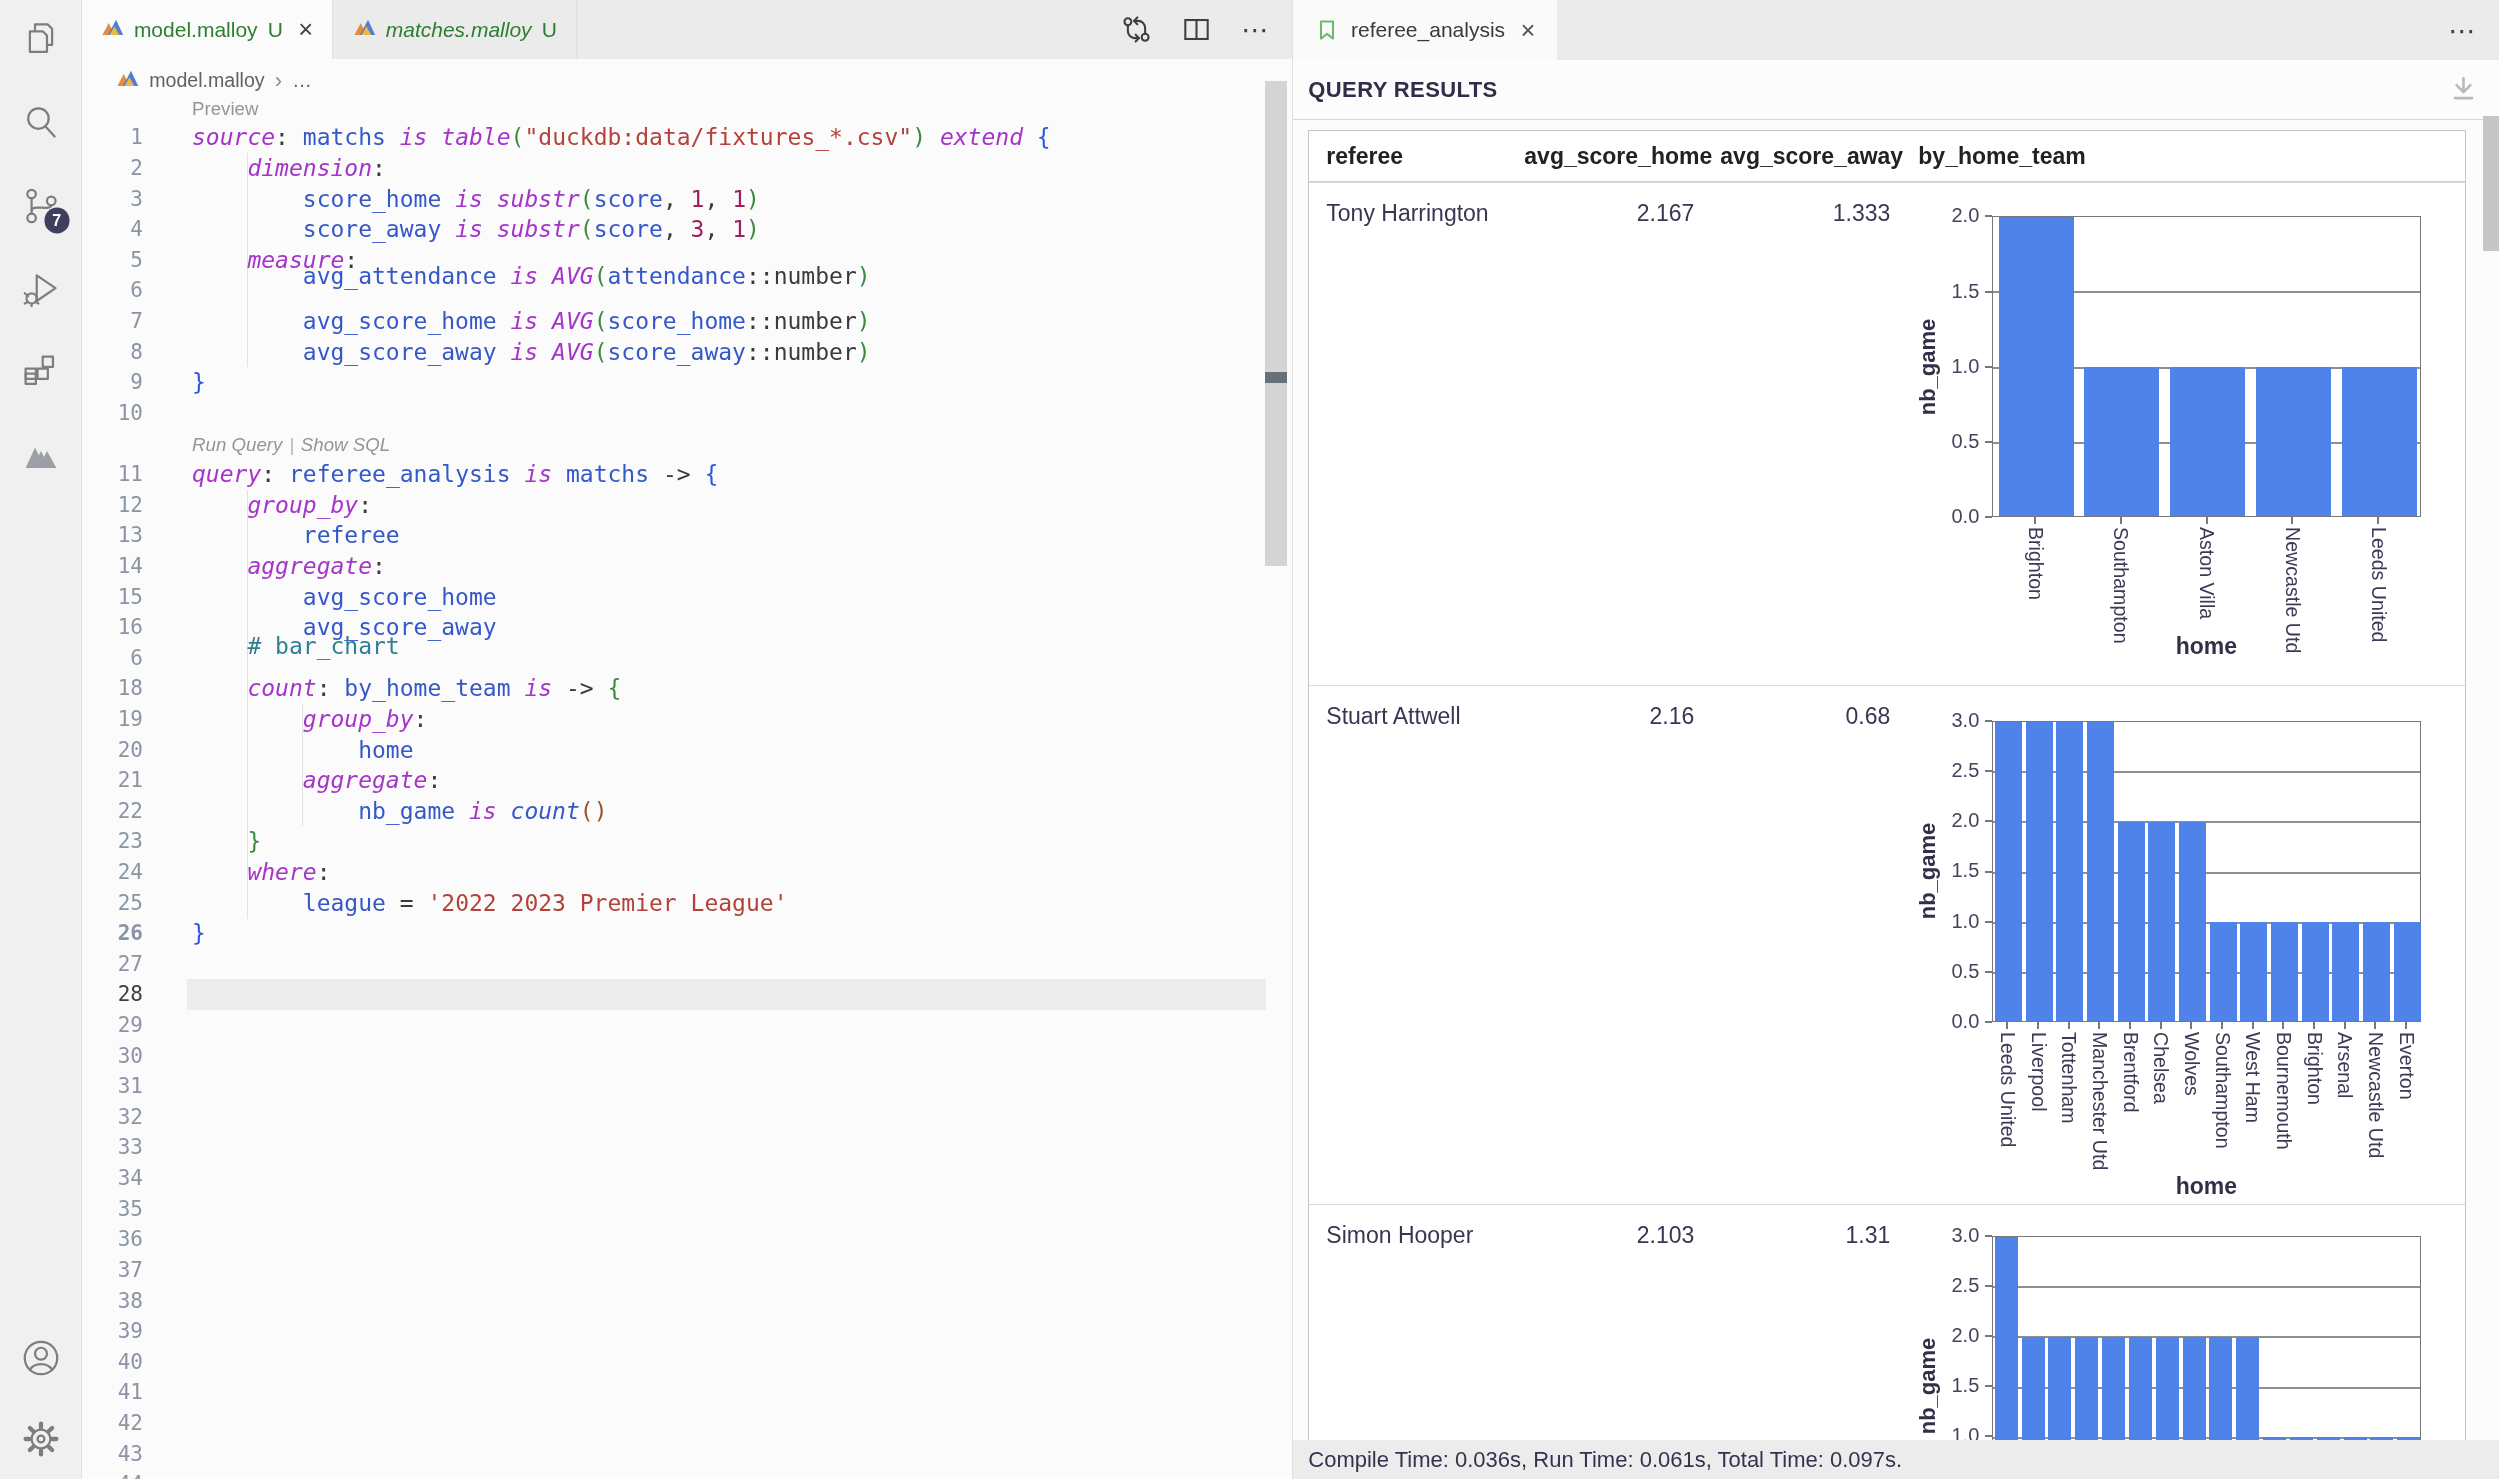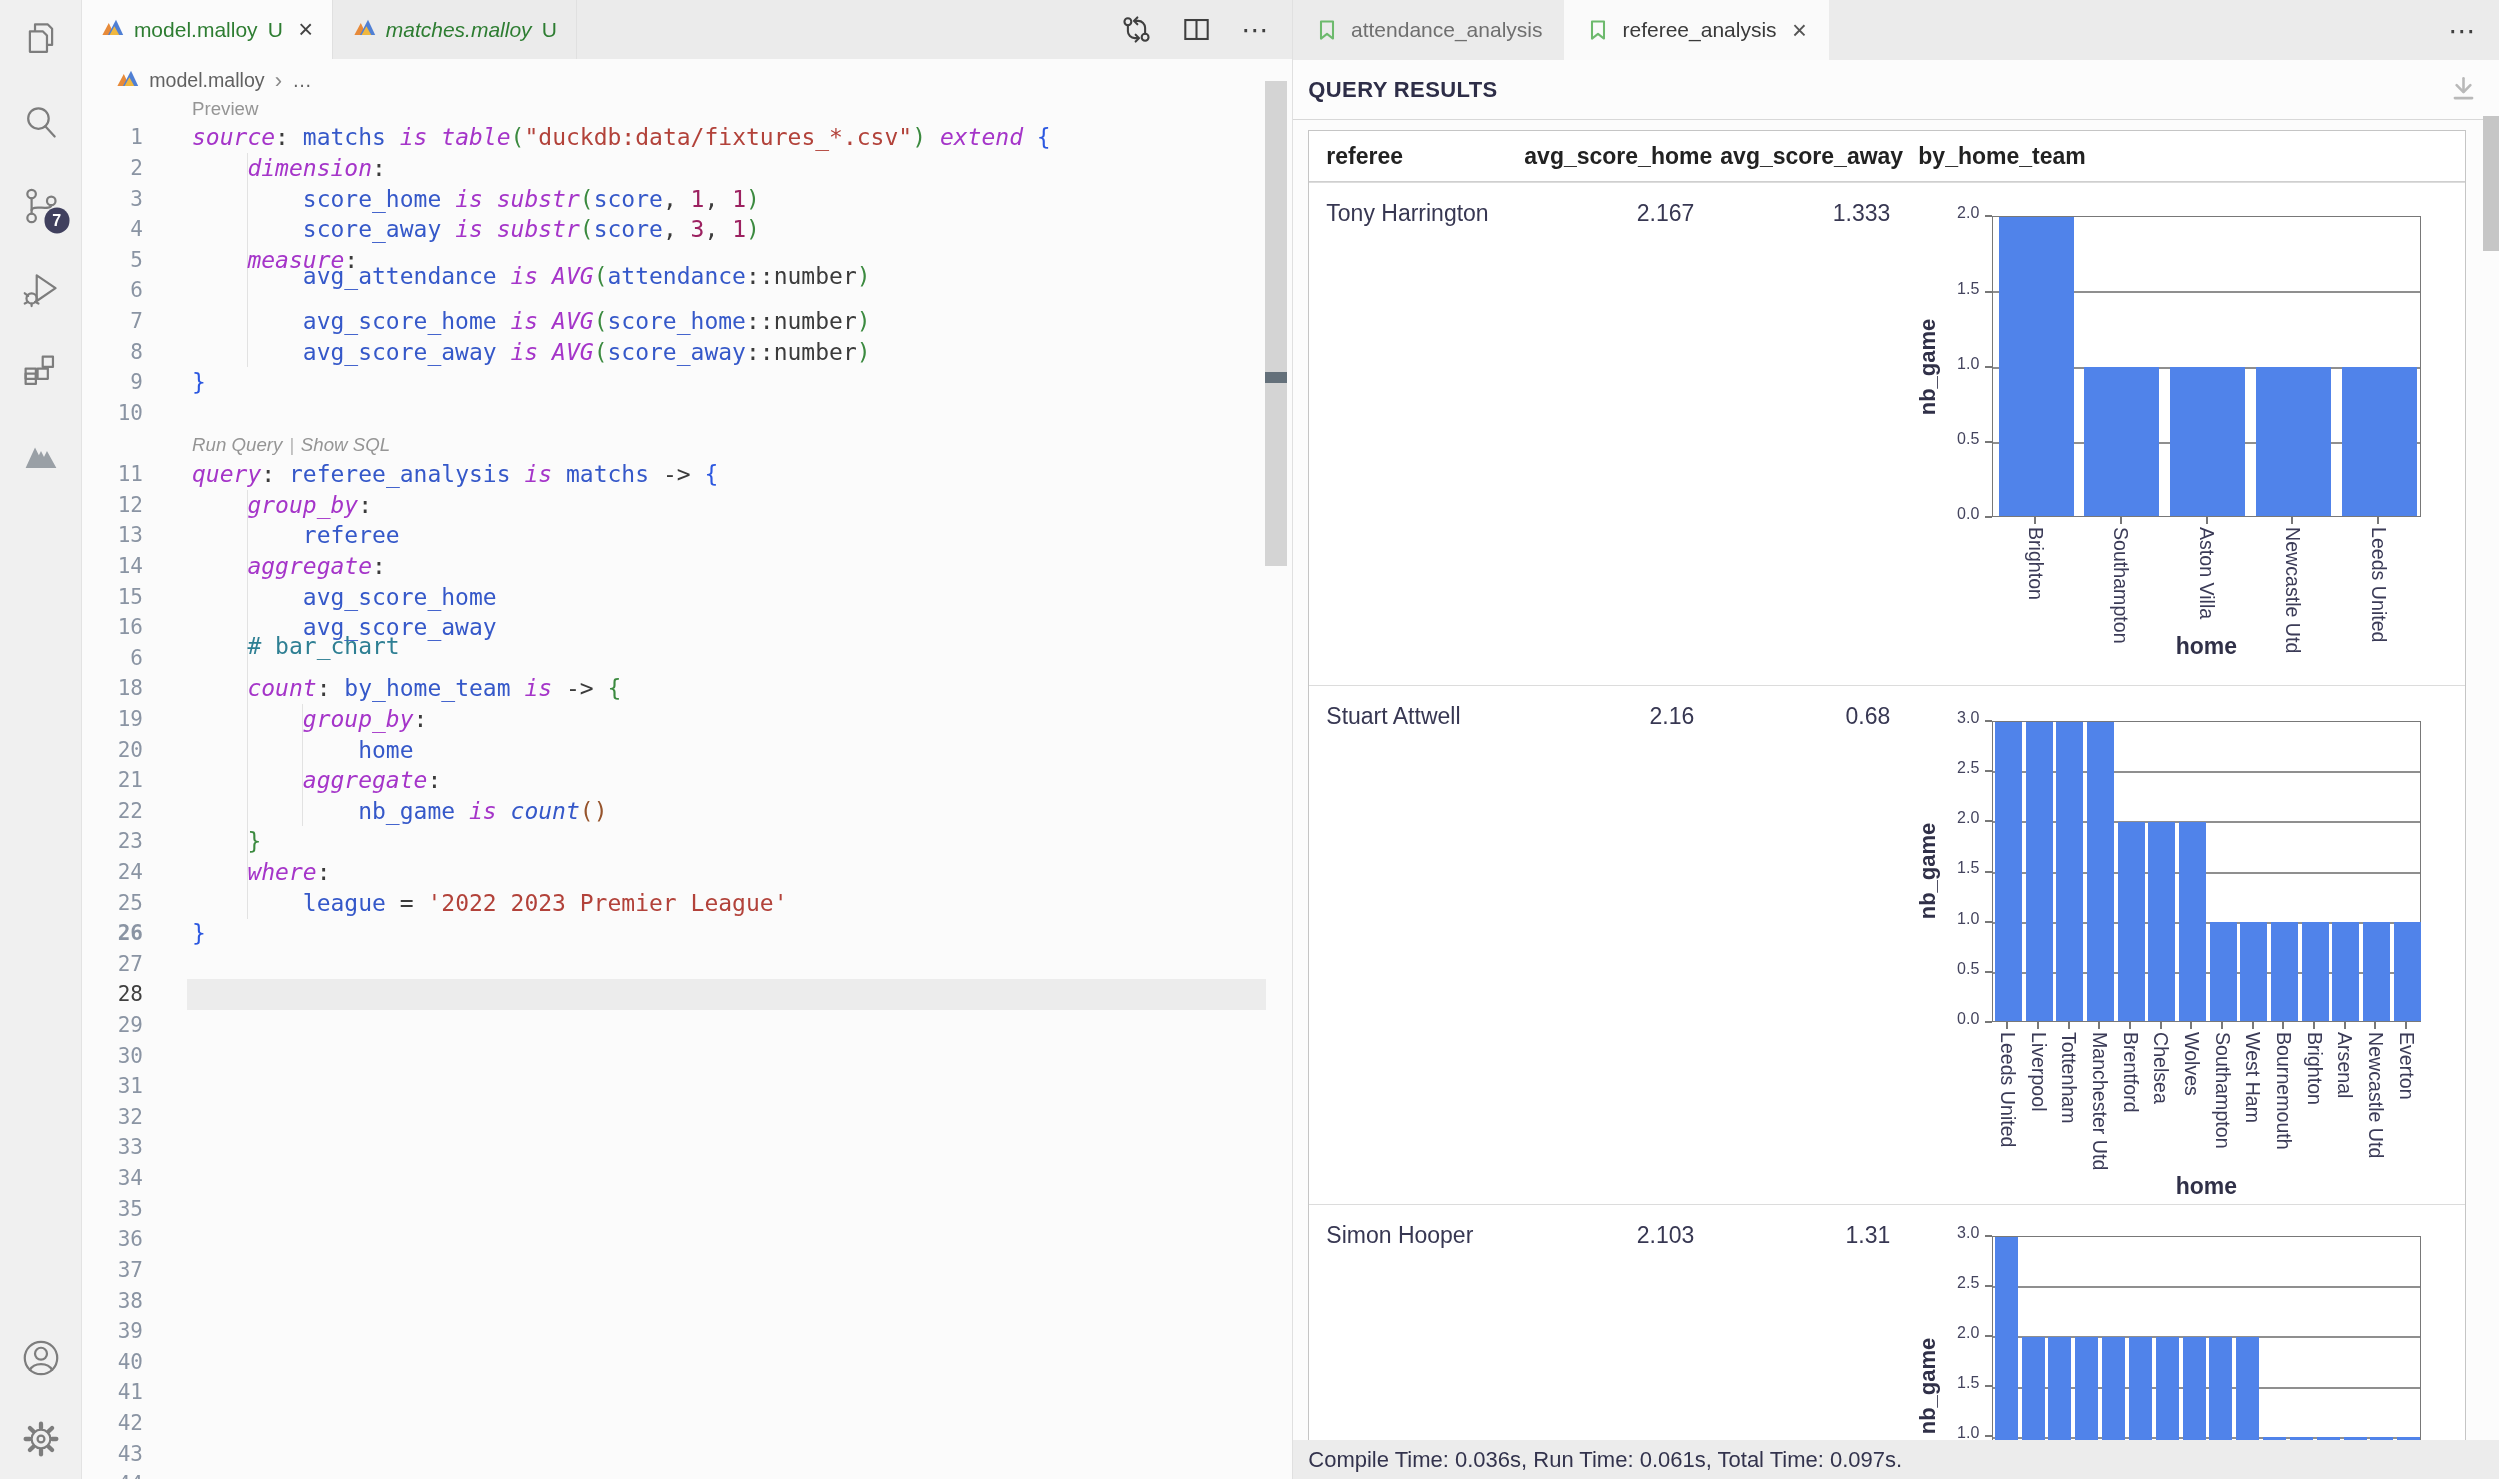--- a/index.html
+++ b/index.html
@@ -81,21 +81,21 @@
   .rh{position:absolute;top:12px;}
   .rrow{position:relative;border-top:0.9px solid #dcdcdc;}
   .rrow:first-of-type{border-top:none;}
   .cell-name{position:absolute;left:17px;top:17px;font-size:23px;color:#373752;}
   .cell-num{position:absolute;top:17px;width:170px;text-align:right;font-size:23px;color:#373752;}
 
   
   .plot{position:absolute;border:1.7px solid #787878;background:#fff;box-sizing:border-box;}
   .gridline{position:absolute;left:0;right:0;height:1.7px;background:#8f8f8f;}
   .bar{position:absolute;bottom:0;background:#5083ea;}
-  .ytick{position:absolute;width:68px;text-align:right;font-size:16px;color:#44445e;}
+  .ytick{position:absolute;width:68px;text-align:right;font-size:20px;color:#44445e;}
   .ytickmark{position:absolute;width:6.8px;height:1.7px;background:#787878;}
   .xtickmark{position:absolute;width:1.7px;height:6.8px;background:#787878;}
   .xlab{position:absolute;writing-mode:vertical-rl;white-space:nowrap;font-size:19.6px;color:#3b3b57;}
   .ylabel{position:absolute;font-size:22px;font-weight:bold;color:#303048;white-space:nowrap;
           transform:translate(-50%,-50%) rotate(-90deg);}
   .xlabel{position:absolute;font-size:23px;font-weight:bold;color:#303048;transform:translate(-50%,-50%);}
 
   .statusbar{position:absolute;left:0;right:0;bottom:0;height:39px;background:#ececec;z-index:10;
              font-size:22px;color:#33334d;line-height:39px;padding-left:15.3px;box-sizing:border-box;}
   .panel-scroll-thumb{position:absolute;right:0.9px;top:116px;width:17px;height:135px;background:#c6c6c6;}
@@ -301,28 +301,20 @@
         <div class="ln" style="top: 1306px;">42</div>
         <div class="ln" style="top: 1337px;">43</div>
         <div class="ln" style="top: 1367px;">44</div>
       </div>
     <div class="ed-scroll-thumb"></div>
     <div class="ed-scroll-marker"></div>
   </div>
 
   <div class="panel">
     <div class="panel-tabbar" id="ptabbar">
-        <div class="ptab">
-          <span>
-            <svg viewBox="0 0 28 28" fill="none" stroke="#6dba6d" stroke-width="2.4" stroke-linejoin="round">
-              <path d="M7 4 h14 v20 l-7 -5.5 l-7 5.5 z"></path>
-            </svg>
-          </span>
-          <span>attendance_analysis</span>
-        </div>
         <div class="ptab active">
           <span>
             <svg viewBox="0 0 28 28" fill="none" stroke="#6dba6d" stroke-width="2.4" stroke-linejoin="round">
               <path d="M7 4 h14 v20 l-7 -5.5 l-7 5.5 z"></path>
             </svg>
           </span>
           <span>referee_analysis</span>
           <span class="close">×</span>
         </div>
       </div>

